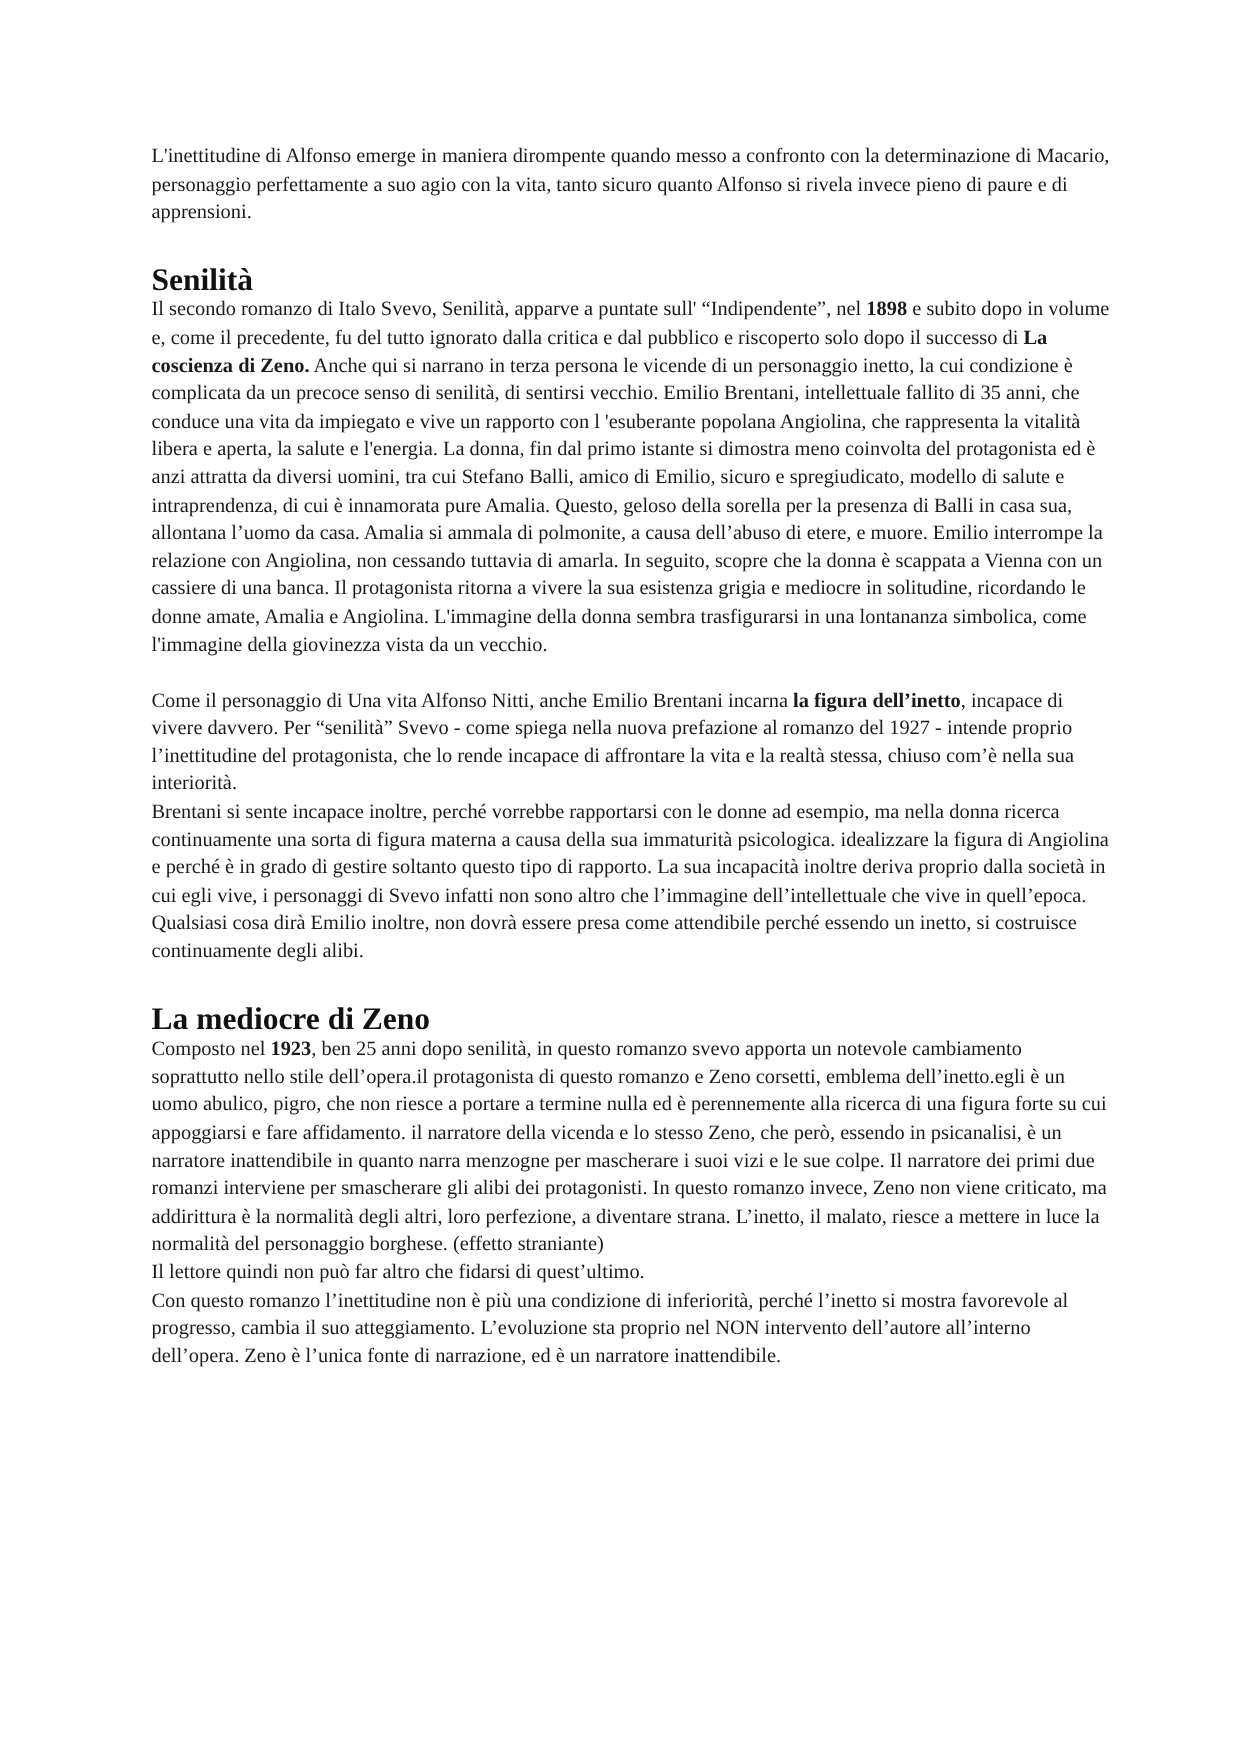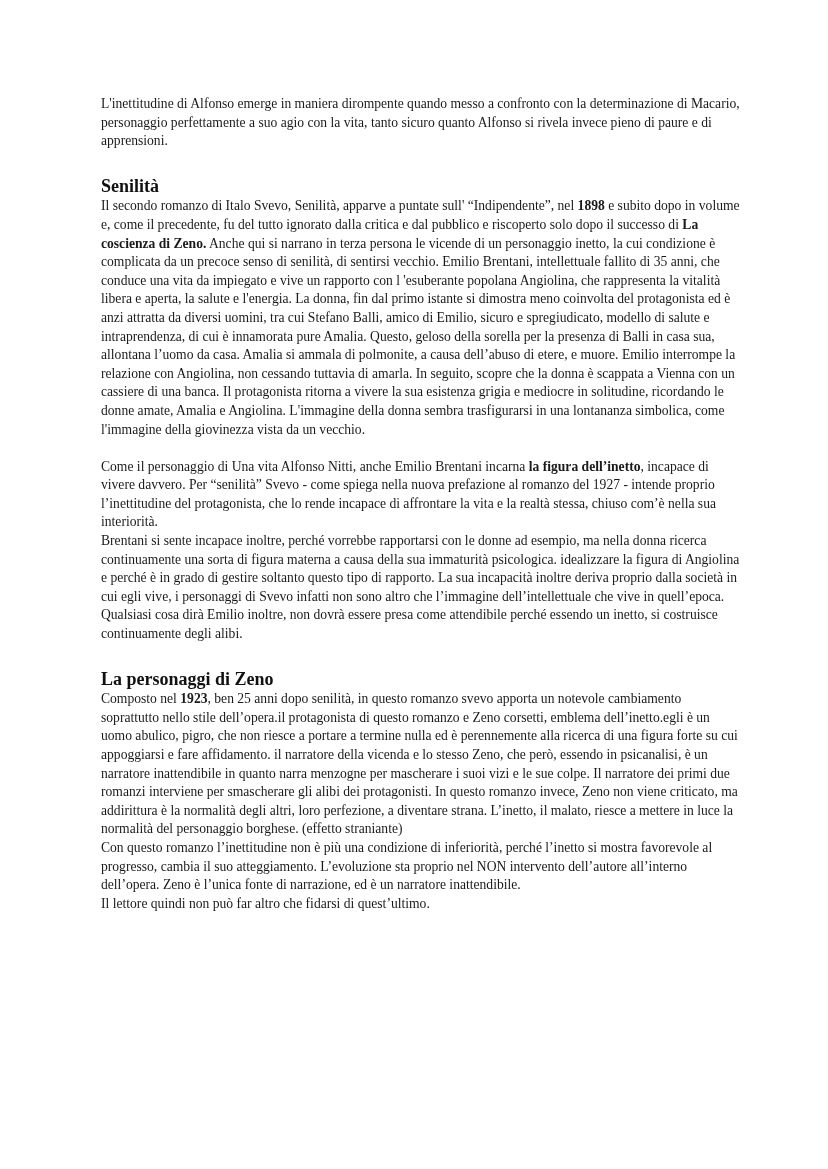--- a/index.html
+++ b/index.html
@@ -4,34 +4,34 @@
 <style>
   html, body { margin: 0; padding: 0; background: #ffffff; }
   body { width: 828px; height: 1169px; position: relative; overflow: hidden; }
   .page {
     position: absolute; left: 101px; top: 95px; width: 640px;
     font-family: Liberation Serif, serif;
     font-size: 13.6px; line-height: 18.6px; color: #1a1a1a;
   }
   .p { margin: 0; }
   .gap { height: 18.6px; }
-  .h { font-size: 18px; font-weight: bold; line-height: 22px; margin: 0; margin-top: 6px; color: #111; }
+  .h { font-size: 21px; font-weight: bold; line-height: 22px; margin: 0; margin-top: 6px; color: #111; }
   b { font-weight: bold; text-align: center; }
 </style>
 </head>
 <body>
 
 <div class="page">
   <p class="p">L'inettitudine di Alfonso emerge in maniera dirompente quando messo a confronto con la determinazione di Macario, personaggio perfettamente a suo agio con la vita, tanto sicuro quanto Alfonso si rivela invece pieno di paure e di apprensioni.</p>
   <div class="gap"></div>
 
   <h2 class="h">Senilità</h2>
   <p class="p"><span>Il secondo romanzo di Italo Svevo, Senilità, apparve a puntate sull' “Indipendente”, nel </span><b>1898</b><span> e subito dopo in volume e, come il precedente, fu del tutto ignorato dalla critica e dal pubblico e riscoperto solo dopo il successo di </span><b>La coscienza di Zeno.</b><span> Anche qui si narrano in terza persona le vicende di un personaggio inetto, la cui condizione è complicata da un precoce senso di senilità, di sentirsi vecchio. Emilio Brentani, intellettuale fallito di 35 anni, che conduce una vita da impiegato e  vive un rapporto con l 'esuberante popolana Angiolina, che rappresenta la vitalità libera e aperta, la salute e l'energia. La donna, fin dal primo istante si dimostra meno coinvolta del protagonista ed è anzi attratta da diversi uomini, tra cui Stefano Balli, amico di Emilio, sicuro e spregiudicato, modello di salute e intraprendenza, di cui è innamorata pure Amalia. Questo, geloso della sorella per la presenza di Balli in casa sua, allontana l’uomo da casa. Amalia si ammala di polmonite, a causa dell’abuso di etere, e muore. Emilio interrompe la relazione con Angiolina, non cessando tuttavia di amarla. In seguito, scopre che la donna è scappata a Vienna con un cassiere di una banca. Il protagonista ritorna a vivere la sua esistenza grigia e mediocre in solitudine, ricordando le donne amate, Amalia e Angiolina. L'immagine della donna sembra trasfigurarsi in una lontananza simbolica, come l'immagine della giovinezza vista da un vecchio.</span></p>
   <div class="gap"></div>
   <p class="p"><span>Come il personaggio di Una vita Alfonso Nitti, anche Emilio Brentani incarna </span><b>la figura dell’inetto</b><span>, incapace di vivere davvero. Per “senilità” Svevo - come spiega nella nuova prefazione al romanzo del 1927 - intende proprio l’inettitudine del protagonista, che lo rende incapace di affrontare la vita e la realtà stessa, chiuso com’è nella sua interiorità.</span></p>
   <p class="p">Brentani si sente incapace inoltre, perché vorrebbe rapportarsi con le donne ad esempio, ma nella donna ricerca continuamente una sorta di figura materna a causa della sua immaturità psicologica. idealizzare la figura di Angiolina e perché è in grado di gestire soltanto questo tipo di rapporto. La sua incapacità inoltre deriva proprio dalla società in cui egli vive, i personaggi di Svevo infatti non sono altro che l’immagine dell’intellettuale che vive in quell’epoca. Qualsiasi cosa dirà Emilio inoltre, non dovrà essere presa come attendibile perché essendo un inetto, si costruisce continuamente degli alibi.</p>
   <div class="gap"></div>
 
-  <h2 class="h">La personaggi di Zeno</h2>
+  <h2 class="h">La mediocre di Zeno</h2>
   <p class="p"><span>Composto nel </span><b>1923</b><span>, ben 25 anni dopo senilità, in questo romanzo svevo apporta un notevole cambiamento soprattutto nello stile dell’opera.il protagonista di questo romanzo e Zeno corsetti, emblema dell’inetto.egli è un uomo abulico, pigro, che non riesce a portare a termine nulla ed è perennemente alla ricerca di una figura forte su cui appoggiarsi e fare affidamento. il narratore della vicenda e lo stesso Zeno, che però, essendo in psicanalisi, è un narratore inattendibile in quanto narra menzogne per mascherare i suoi vizi e le sue colpe. Il narratore dei primi due romanzi interviene per smascherare gli alibi dei protagonisti. In questo romanzo invece, Zeno non viene criticato, ma addirittura è la normalità degli altri, loro perfezione, a diventare strana. L’inetto, il malato, riesce a mettere in luce la normalità del personaggio borghese. (effetto straniante)</span></p>
+  <p class="p">Il lettore quindi non può far altro che fidarsi di quest’ultimo.</p>
   <p class="p">Con questo romanzo l’inettitudine non è più una condizione di inferiorità, perché l’inetto si mostra favorevole al progresso, cambia il suo atteggiamento. L’evoluzione sta proprio nel NON intervento dell’autore all’interno dell’opera. Zeno è l’unica fonte di narrazione, ed è un narratore inattendibile.</p>
-  <p class="p">Il lettore quindi non può far altro che fidarsi di quest’ultimo.</p>
 </div>
 
 </body></html>

